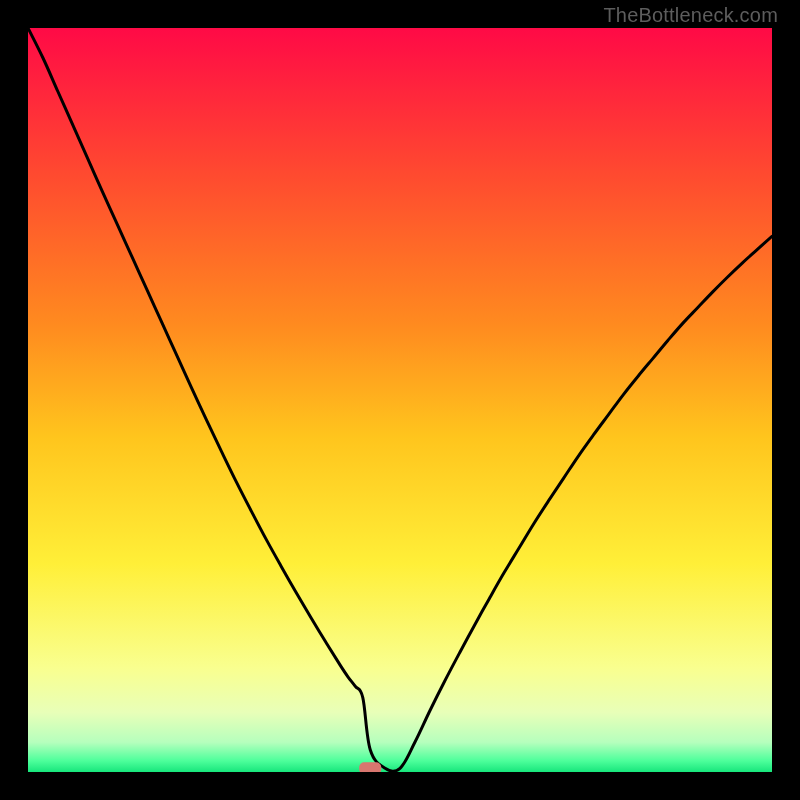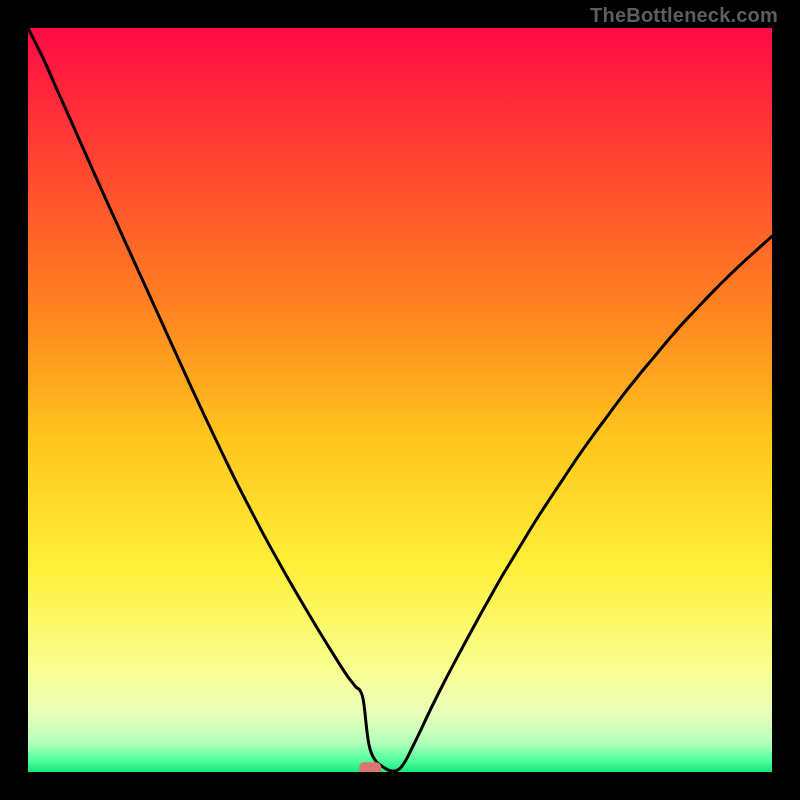--- a/index.html
+++ b/index.html
@@ -31,21 +31,21 @@
   .plot svg {
     display: block;
     width: 744px;
     height: 744px;
   }
   .watermark {
     position: absolute;
     top: 4px;
     right: 22px;
     font-size: 20px;
-    font-weight: 700;
+    font-weight: 400;
     color: #5d5d5d;
     letter-spacing: 0.2px;
     pointer-events: none;
   }
 </style>
 </head>
 <body>
 
 <div class="frame">
   <div class="plot">

